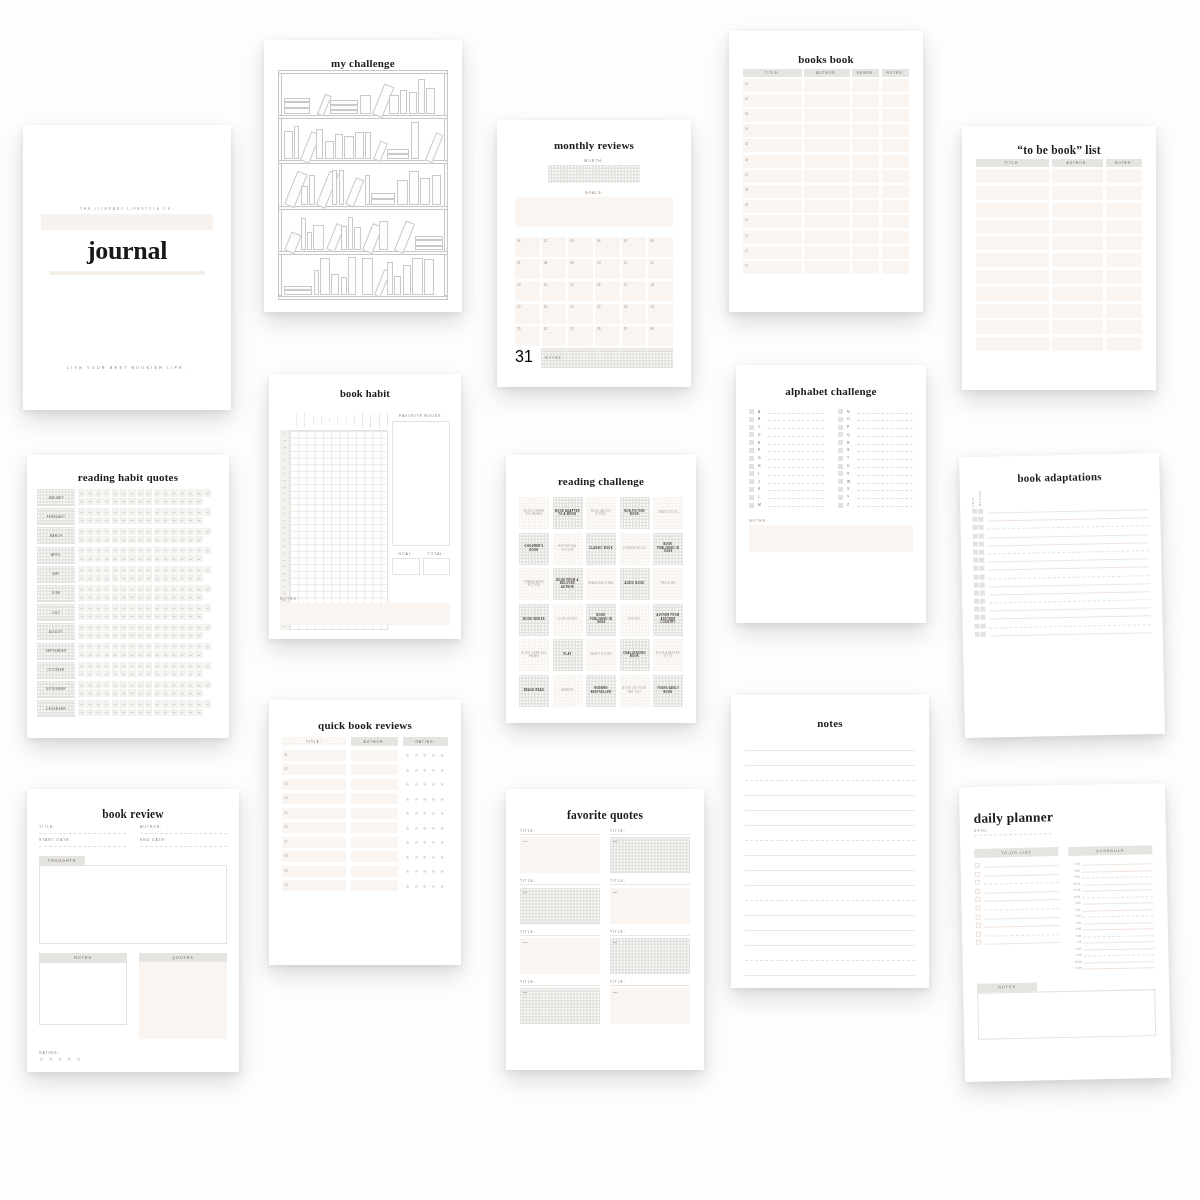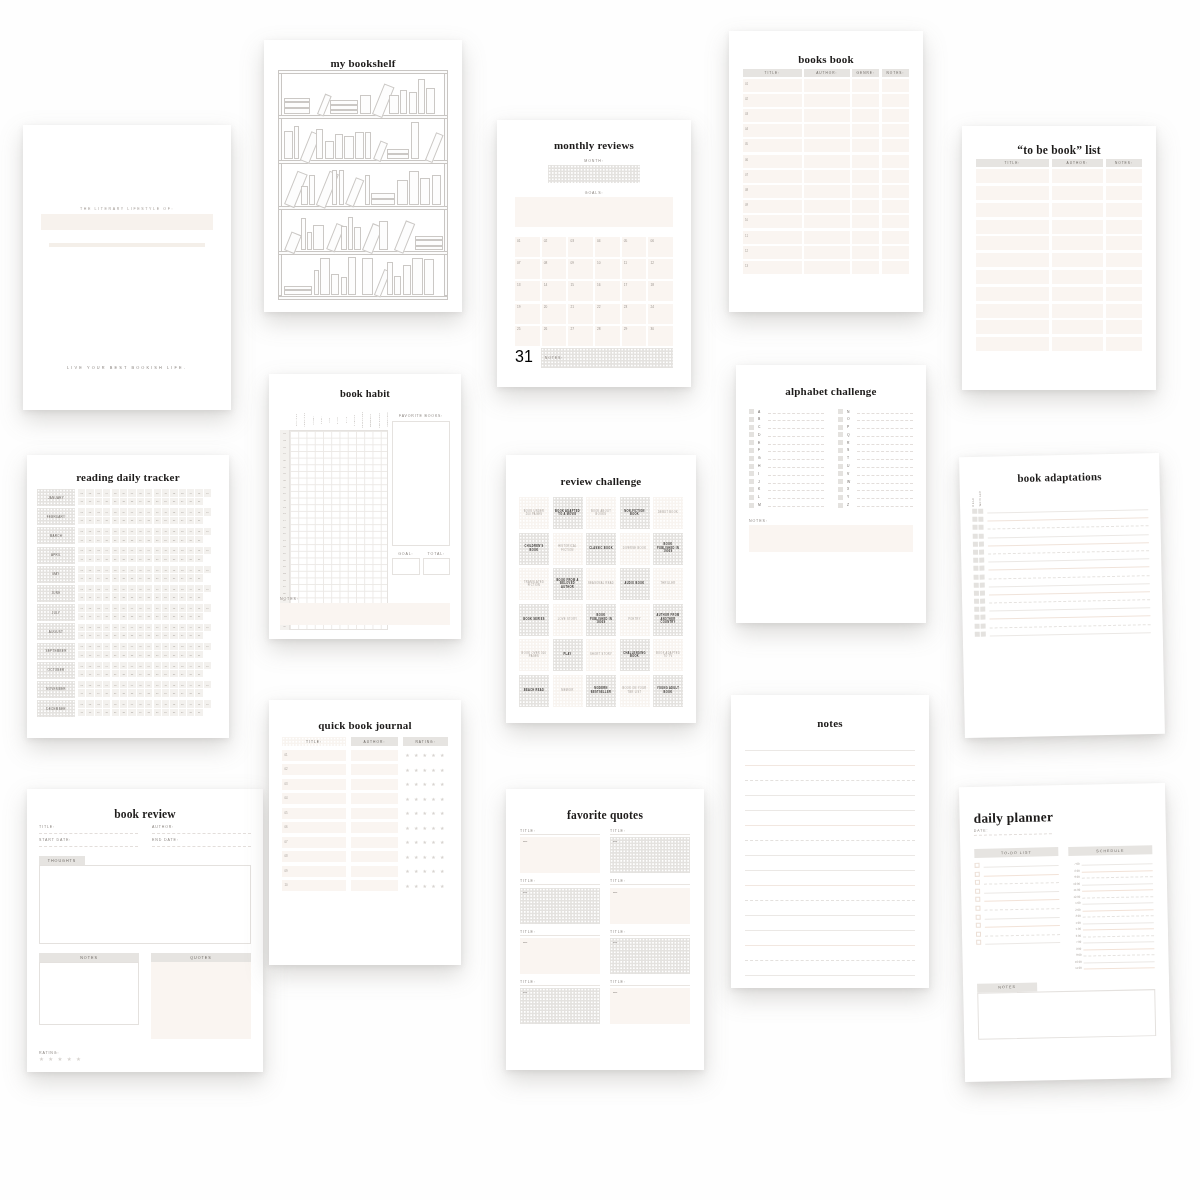--- a/index.html
+++ b/index.html
@@ -67,29 +67,30 @@
 <body>
 
 <div class="canvas">
 
   <div class="page" id="cover" style="left:23px; top:125px; width:208px; height:285px;">
     <div style="position:absolute; left:0; right:0; top:82px;">
       <div class="cov-sub">THE LITERARY LIFESTYLE OF:</div>
       <div class="cov-box"></div>
     </div>
     <div style="position:absolute; left:0; right:0; top:112px;">
+      <div class="cov-title">journal</div>
       <div class="cov-rule"></div>
     </div>
     <div style="position:absolute; left:0; right:0; top:240px;">
       <div class="cov-foot">LIVE YOUR BEST BOOKISH LIFE.</div>
     </div>
   </div>
 
   <div class="page" id="bookshelf" style="left:264px; top:40px; width:198px; height:272px;">
-    <div class="ttl" style="font-size:11px; margin-top:17px;">my bookshelf</div>
+    <div class="ttl" style="font-size:11px; margin-top:17px;">my challenge</div>
     <div class="shelfwrap" id="shelfwrap">
         <div class="shelfside" style="left:0;"></div>
         <div class="shelfside" style="right:0;"></div>
         <div class="shelfplank" style="top:0px;"></div>
         <div class="shelfplank" style="top:45.2px;"></div>
         <div class="shelfplank" style="top:90.4px;"></div>
         <div class="shelfplank" style="top:135.60000000000002px;"></div>
         <div class="shelfplank" style="top:180.8px;"></div>
         <div class="shelfplank" style="top:226px;"></div>
         <div class="bk" style="left:6px; top:38.2px; width:26px; height:6px; bottom:auto;"></div>
@@ -387,21 +388,21 @@
         </div>
         <div style="display:flex; gap:3px; margin-top:2.8px;">
           <div class="fillA" style="flex:1.5; height:14px;"></div>
           <div class="fillA" style="flex:1.05; height:14px;"></div>
           <div class="fillA" style="flex:0.75; height:14px;"></div>
         </div>
       </div>
   </div>
 
   <div class="page" id="habit" style="left:27px; top:455px; width:202px; height:283px;">
-    <div class="ttl" style="font-size:11px; margin-top:16px;">reading  daily tracker</div>
+    <div class="ttl" style="font-size:11px; margin-top:16px;">reading  habit quotes</div>
     <div id="habit-rows" style="margin:6px 10px 0;">
         <div style="display:flex; gap:3px; margin-bottom:2.2px; align-items:center;">
           <div class="dots" style="width:38px; height:17px; display:flex; align-items:center; justify-content:center; font-size:3px; letter-spacing:.3px; color:#6e6964;">JANUARY</div>
           <div style="flex:1;">
             <div style="display:flex; gap:1.1px; margin-bottom:1px;">
               <div class="fillC" style="width:7.3px; height:7.3px; font-size:2.2px; color:#aaa49e; display:flex; align-items:center; justify-content:center;">01</div>
               <div class="fillC" style="width:7.3px; height:7.3px; font-size:2.2px; color:#aaa49e; display:flex; align-items:center; justify-content:center;">02</div>
               <div class="fillC" style="width:7.3px; height:7.3px; font-size:2.2px; color:#aaa49e; display:flex; align-items:center; justify-content:center;">03</div>
               <div class="fillC" style="width:7.3px; height:7.3px; font-size:2.2px; color:#aaa49e; display:flex; align-items:center; justify-content:center;">04</div>
               <div class="fillC" style="width:7.3px; height:7.3px; font-size:2.2px; color:#aaa49e; display:flex; align-items:center; justify-content:center;">05</div>
@@ -952,21 +953,21 @@
       </div>
     </div>
 
     <div style="position:absolute; left:11px; right:11px; bottom:14px;">
       <div class="lbl">NOTES:</div>
       <div class="fillA" style="height:22px; margin-top:2px;"></div>
     </div>
   </div>
 
   <div class="page" id="challenge" style="left:506px; top:455px; width:190px; height:268px;">
-    <div class="ttl" style="font-size:11px; margin-top:20px;">review challenge</div>
+    <div class="ttl" style="font-size:11px; margin-top:20px;">reading challenge</div>
     <div id="chg-grid" style="display:grid; grid-template-columns:repeat(5,1fr); gap:3.5px; margin:10px 13px 0;">
         <div class="chg dotsA light" style="height:32px;">BOOK UNDER 200 PAGES</div>
         <div class="chg dots dark" style="height:32px;">BOOK ADAPTED TO A MOVIE</div>
         <div class="chg dotsA light" style="height:32px;">BOOK ABOUT BOOKS</div>
         <div class="chg dots dark" style="height:32px;">NON-FICTION BOOK</div>
         <div class="chg dotsA light" style="height:32px;">DEBUT BOOK</div>
         <div class="chg dots dark" style="height:32px;">CHILDREN'S BOOK</div>
         <div class="chg dotsA light" style="height:32px;">HISTORICAL FICTION</div>
         <div class="chg dots dark" style="height:32px;">CLASSIC BOOK</div>
         <div class="chg dotsA light" style="height:32px;">DIVERSE BOOK</div>
@@ -1221,21 +1222,21 @@
           <div style="flex:1; height:5px; border-bottom:0.7px dashed #e6e3e0; margin-left:3px;"></div>
         </div>
         <div style="display:flex; align-items:center; gap:1px; margin-bottom:3.2px;">
           <div class="chk"></div>
           <div class="chk"></div>
           <div style="flex:1; height:5px; border-bottom:0.7px solid #ebe8e5; margin-left:3px;"></div>
         </div>
       </div>
   </div>
 
-  <div class="page" id="review" style="left:27px; top:789px; width:236px; height:283px;">
+  <div class="page" id="review" style="left:27px; top:789px; width:212px; height:283px;">
     <div class="ttl" style="font-size:11.5px; margin-top:19px;">book review</div>
 
     <div style="display:flex; gap:14px; margin:5px 12px 0;">
       <div style="flex:1;">
         <div class="lbl">TITLE:</div>
         <div class="dline" style="height:5px;"></div>
       </div>
       <div style="flex:1;">
         <div class="lbl">AUTHOR:</div>
         <div class="dline" style="height:5px;"></div>
@@ -1266,21 +1267,21 @@
       </div>
     </div>
 
     <div style="position:absolute; left:12px; bottom:10px;">
       <div class="lbl">RATING:</div>
       <div class="star" style="margin-top:1px;">★ ★ ★ ★ ★</div>
     </div>
   </div>
 
   <div class="page" id="quick" style="left:269px; top:700px; width:192px; height:265px;">
-    <div class="ttl" style="font-size:11px; margin-top:19px;">quick book journal</div>
+    <div class="ttl" style="font-size:11px; margin-top:19px;">quick book reviews</div>
     <div id="qr-head" style="display:flex; gap:5px; margin:6px 13px 0;">
         <div class="dotsA hdrbarD" style="flex:1.35; height:9px; font-size:3.3px;">TITLE:</div>
         <div class="hdrbar hdrbarD" style="flex:1; height:9px; font-size:3.3px;background:#e6e4e1;">AUTHOR:</div>
         <div class="hdrbar hdrbarD" style="flex:0.95; height:9px; font-size:3.3px;background:#e6e4e1;">RATING:</div>
       </div>
     <div id="qr-rows" style="margin:0 13px;">
         <div style="display:flex; gap:5px; margin-top:3.5px; align-items:center;">
           <div class="fillA" style="flex:1.35; height:11px; position:relative;">
             <span style="position:absolute; left:2.5px; top:3px; font-size:2.8px; color:#a8a19b;">01</span>
           </div>

